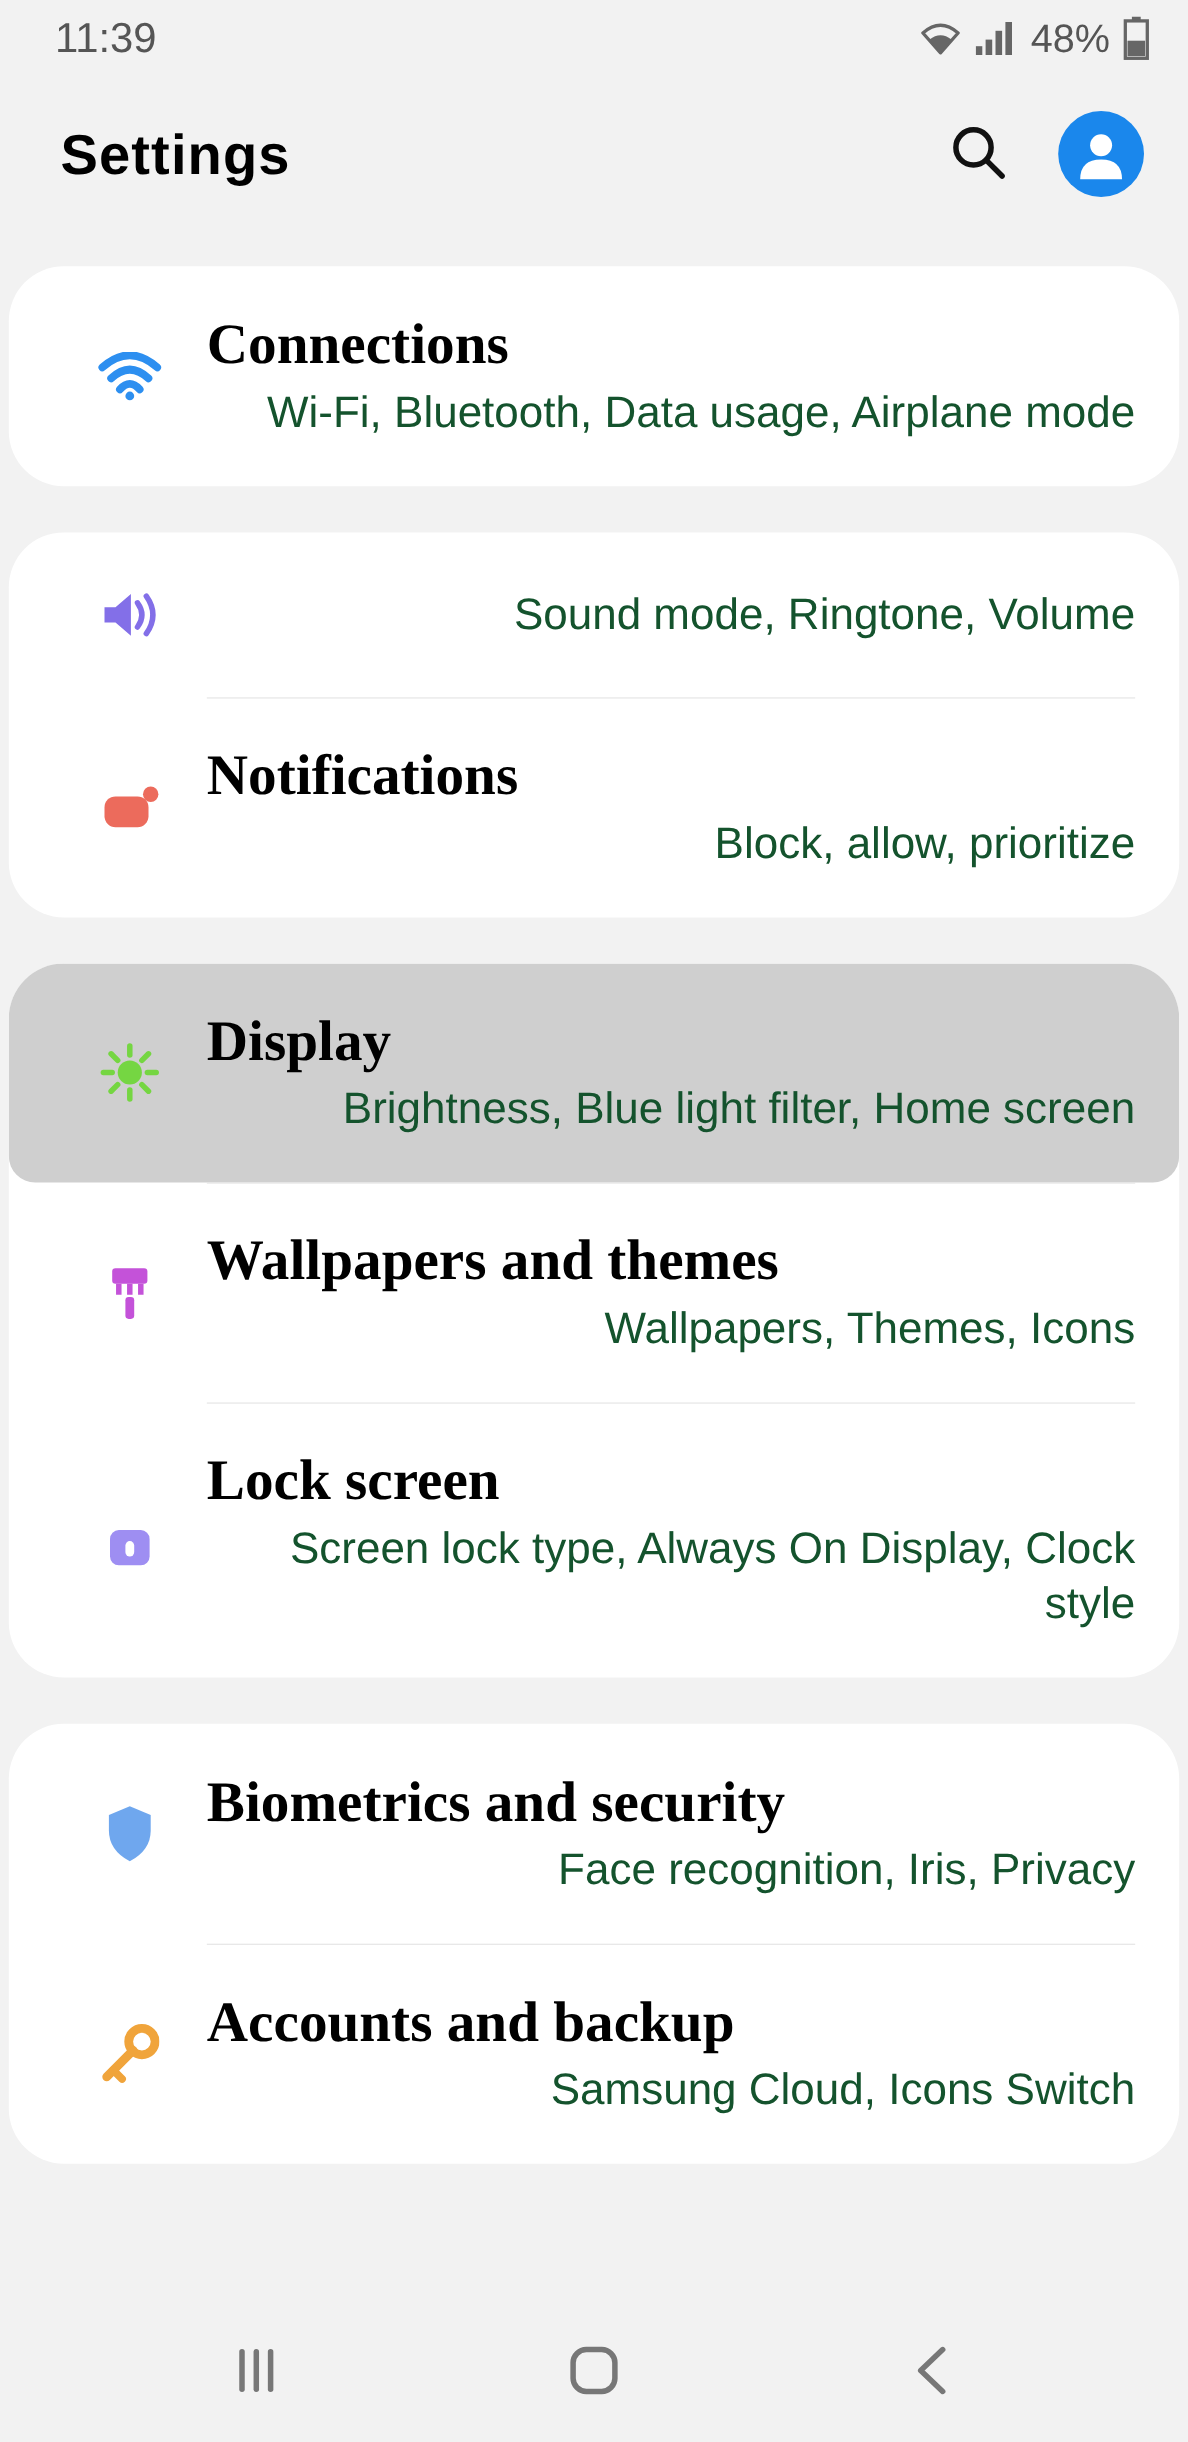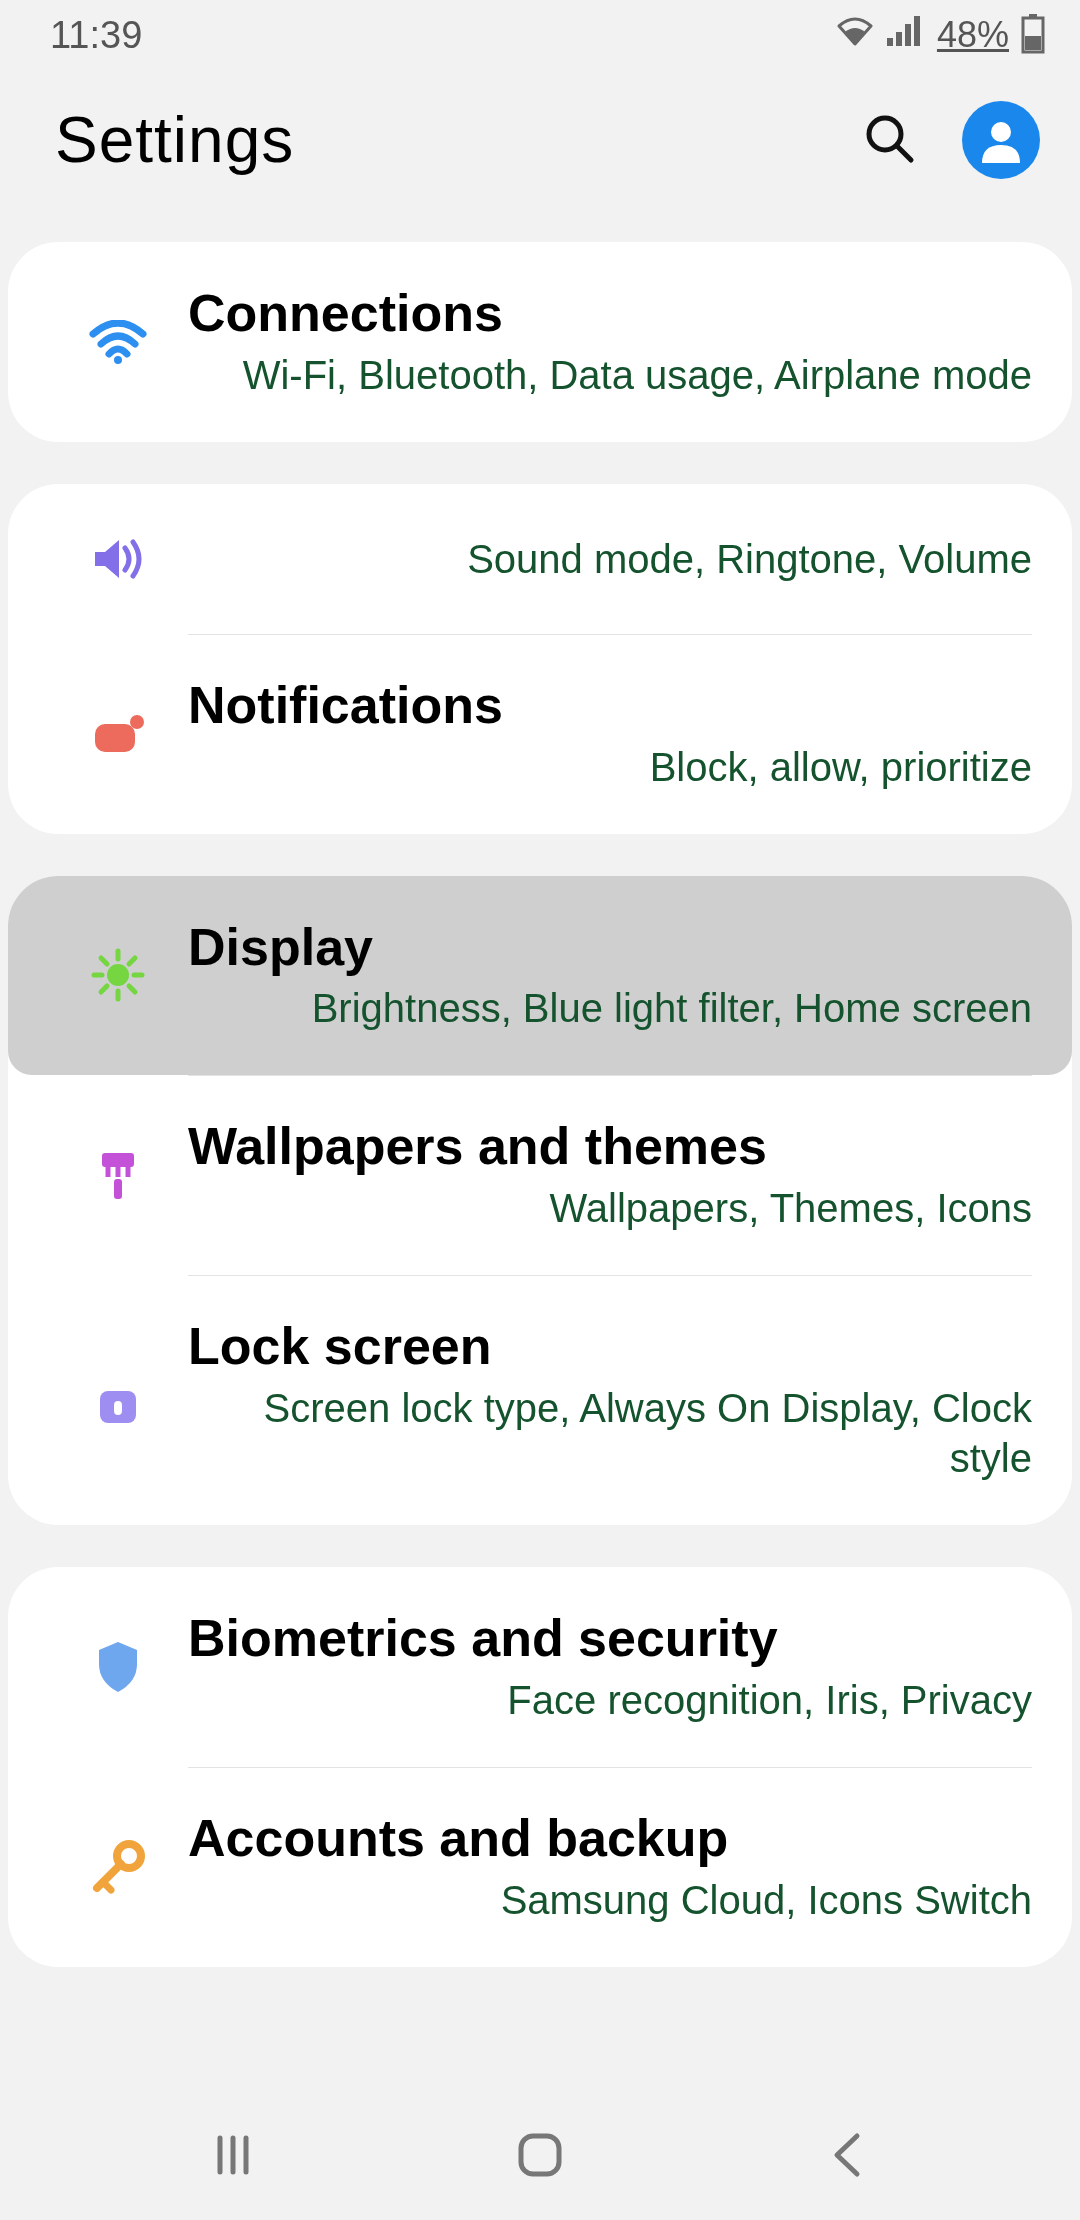--- a/index.html
+++ b/index.html
@@ -16,34 +16,34 @@
   .status-bar {
     height: 70px;
     display: flex;
     align-items: center;
     justify-content: space-between;
     padding: 0 35px 0 50px;
     font-size: 38px;
     color: #555;
     gap: 27px;
   }
-  .status-right { display: flex; gap: 12px; text-decoration: underline; }
+  .status-right { display: flex; align-items: center; gap: 12px; }
   .status-right svg { display: block; }
 
   
   .app-header {
     height: 140px;
     display: flex;
     align-items: center;
     justify-content: space-between;
     padding: 0 40px 0 55px;
   }
   .app-title {
-    font-size: 64px;
-    font-weight: normal;
+    font-size: 51px;
+    font-weight: bold;
     letter-spacing: 1px;
     color: #000;
   }
   .header-actions { display: flex; align-items: center; gap: 45px; }
   .avatar {
     width: 78px; height: 78px; border-radius: 50%;
     background: #1a87ec;
     display: flex; align-items: center; justify-content: center;
   }
 
@@ -80,20 +80,21 @@
     display: flex; align-items: center; justify-content: center;
     flex: none;
   }
   .item-text { flex: 1; min-width: 0; }
   .item-title {
     font-size: 52px;
     font-weight: bold;
     color: #000;
     line-height: 1.15;
     margin-bottom: 6px;
+    font-family: Liberation Serif, serif;
   }
   .item-sub {
     font-size: 40px;
     color: #14532d;
     line-height: 1.25;
     text-align: right;
   }
 
   
   .nav-bar {

